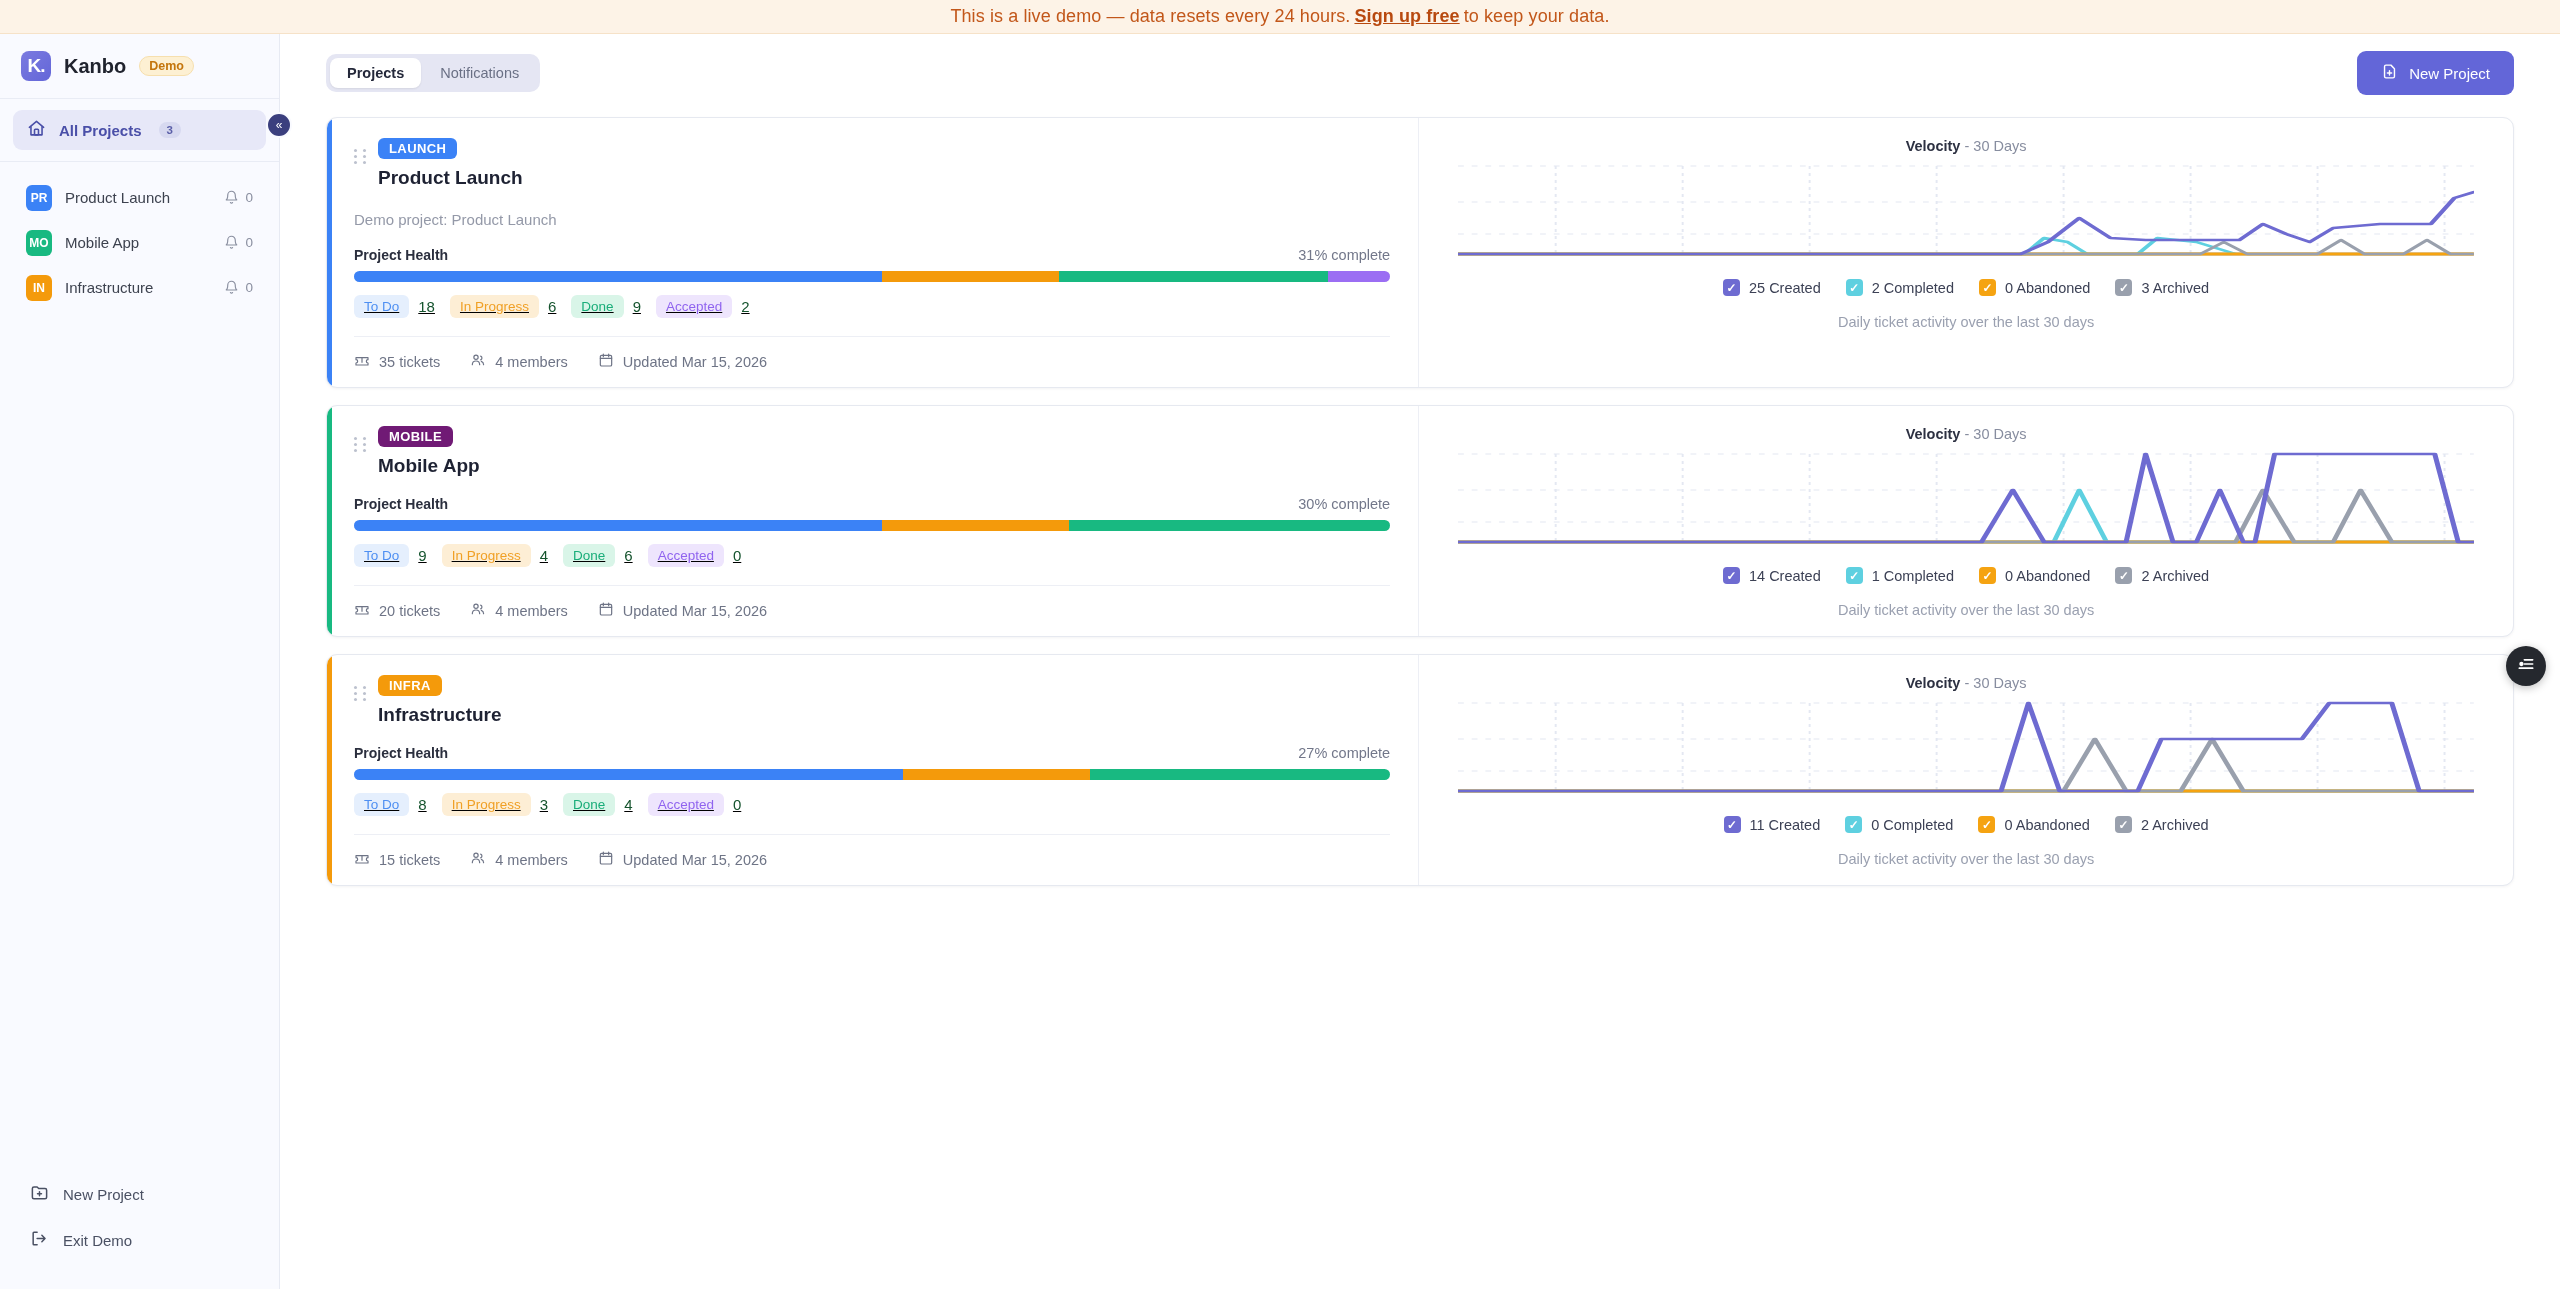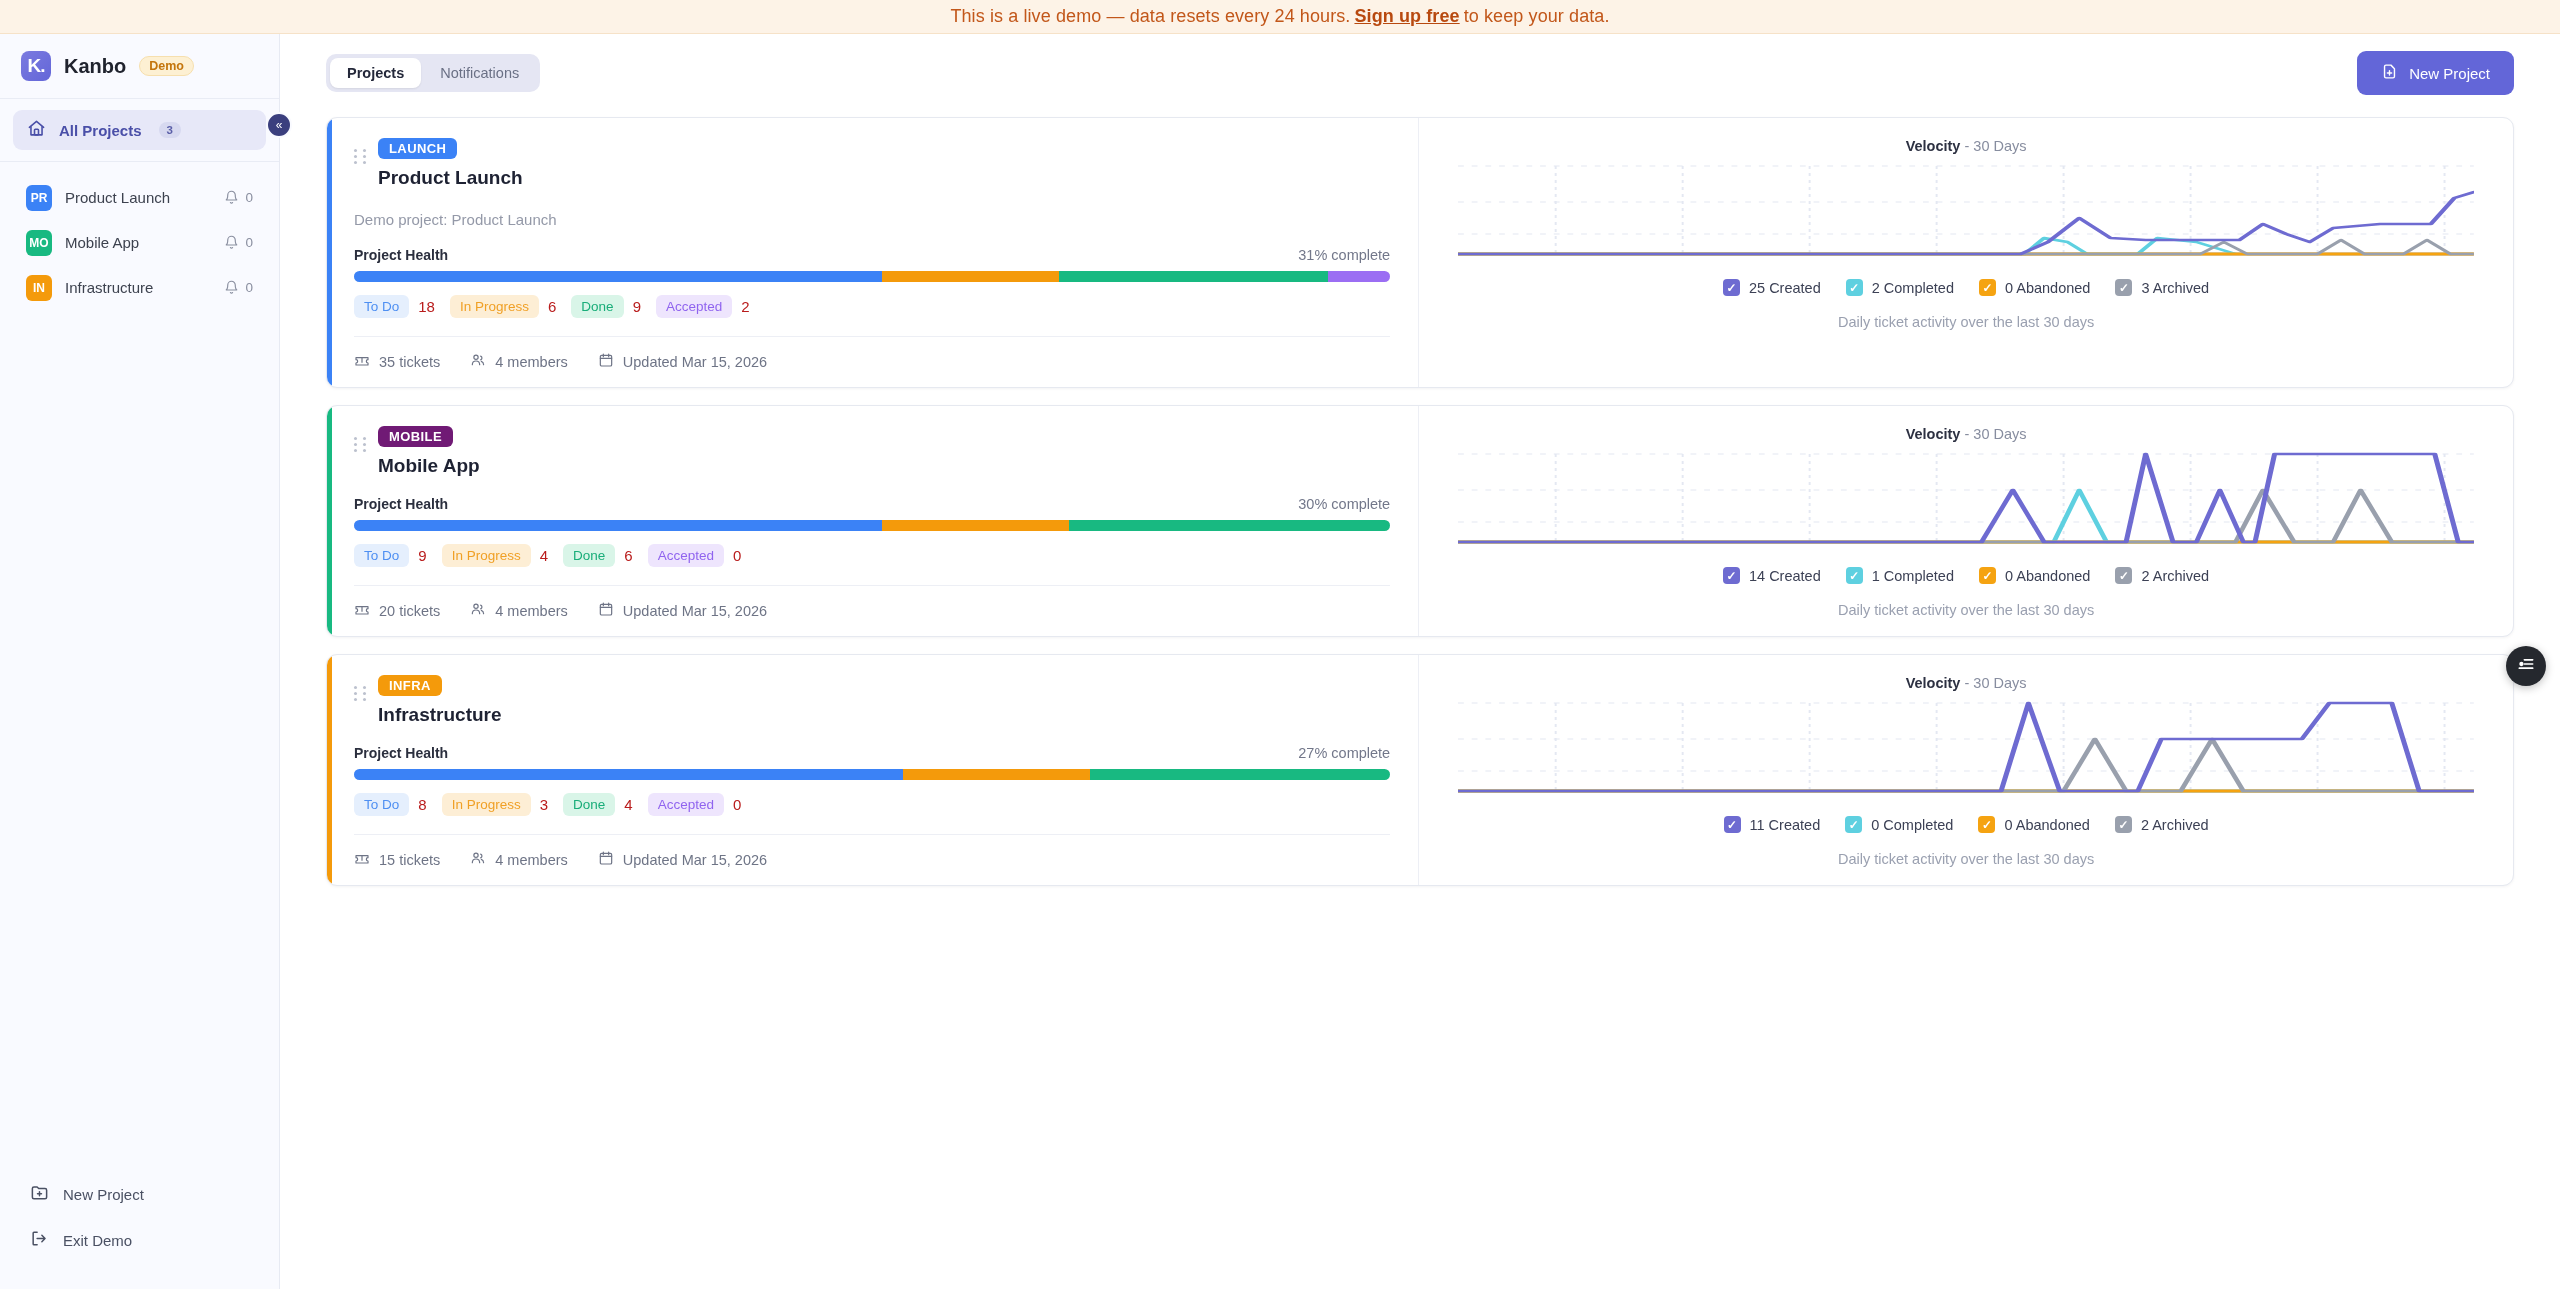--- a/index.html
+++ b/index.html
@@ -133,23 +133,23 @@
     display: flex; justify-content: space-between; align-items: baseline;
     margin-top: 19px;
   }
   .health-label { font-size: 14px; font-weight: 700; color: #2b2f3e; }
   .health-pct { font-size: 14.5px; color: #72778a; }
   .health-bar {
     display: flex; height: 11px; border-radius: 6px; overflow: hidden;
     margin-top: 8px; background: #eef0f6;
   }
   .health-bar span { display: block; height: 100%; }
-  .status-row { display: flex; align-items: center; gap: 9px; margin-top: 13px; flex-wrap: wrap; }
+  .status-row { display: flex; align-items: center; gap: 9px; margin-top: 13px; flex-wrap: wrap; text-decoration: underline; }
   .status-pill { font-size: 13.5px; font-weight: 500; padding: 4px 10px; border-radius: 6px; }
-  .status-num { font-size: 15px; color: #b91c1c; margin-right: 6px; }
+  .status-num { font-size: 15px; color: #14532d; margin-right: 6px; }
   .card-foot {
     display: flex; align-items: center; gap: 30px;
     border-top: 1px solid #edeff5; margin-top: 18px; padding-top: 15px;
     font-size: 14.5px; color: #6e7486;
   }
   .foot-item { display: flex; align-items: center; gap: 9px; }
 
   
   .card-right {
     flex: 1; border-left: 1px solid #edeff5;

